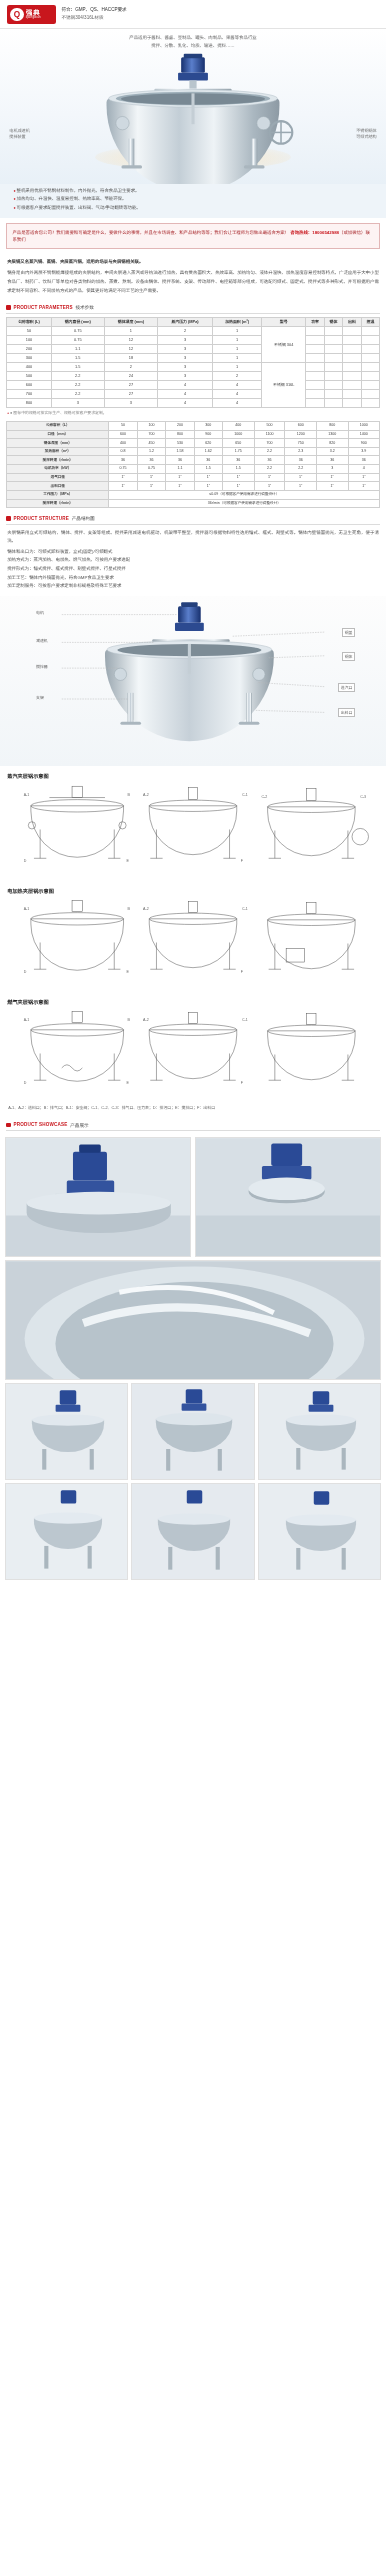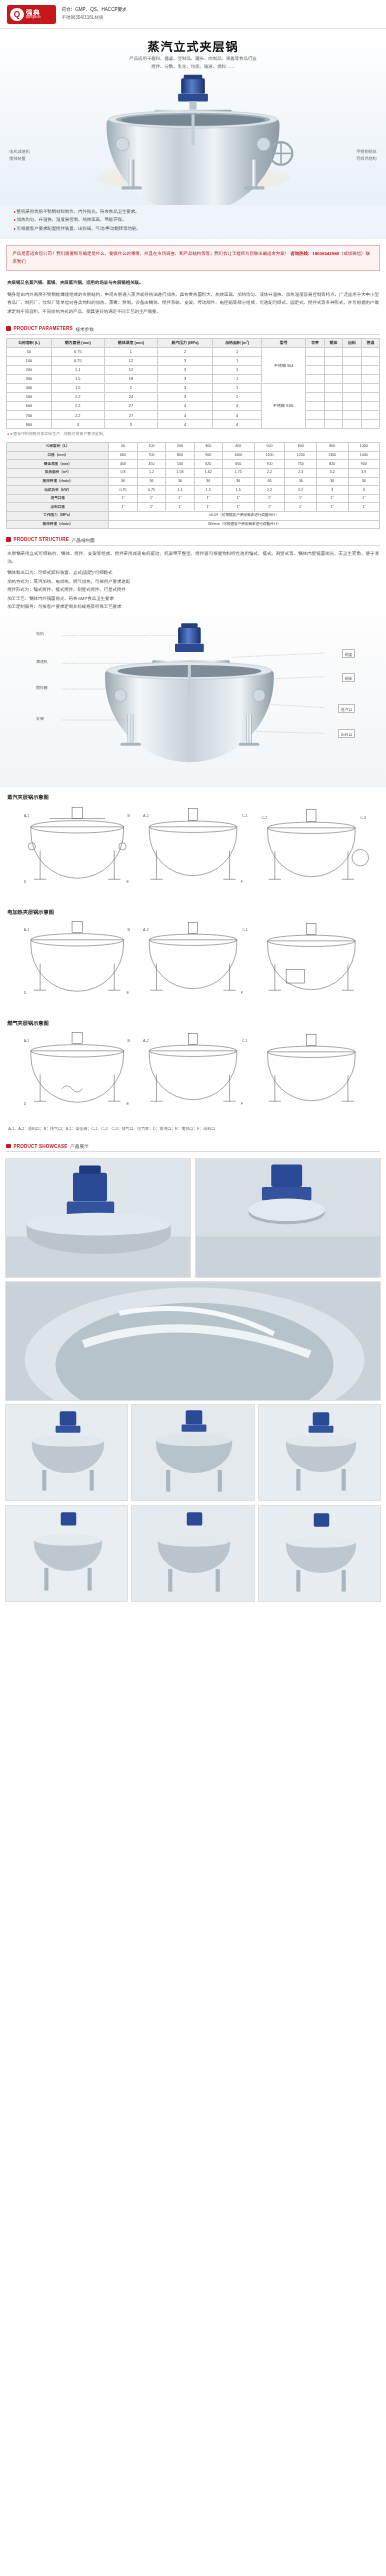--- a/index.html
+++ b/index.html
@@ -131,21 +131,20 @@
         </div>
       </div>
     </div>
     <div class="head-txt">
       <div class="l1">符合：GMP、QS、HACCP要求</div>
       <div class="l2">不锈钢304/316L材质</div>
     </div>
   </div>
 
   <div class="hero">
-    <h1>蒸汽立式夹层锅</h1>
     <div class="sub">
       <div>产品适用于酱料、酱卤、豆制品、罐头、肉制品、果酱等食品行业</div>
       <div>搅拌、分散、乳化、均质、输送、提料……</div>
     </div>
 
     <div class="hero-img">
       <svg width="386" height="133" viewBox="0 0 750 258">
         <defs>
           <linearGradient id="steel" x1="0" y1="0" x2="1" y2="0">
             <stop offset="0%" stop-color="#9fadb7"></stop>

